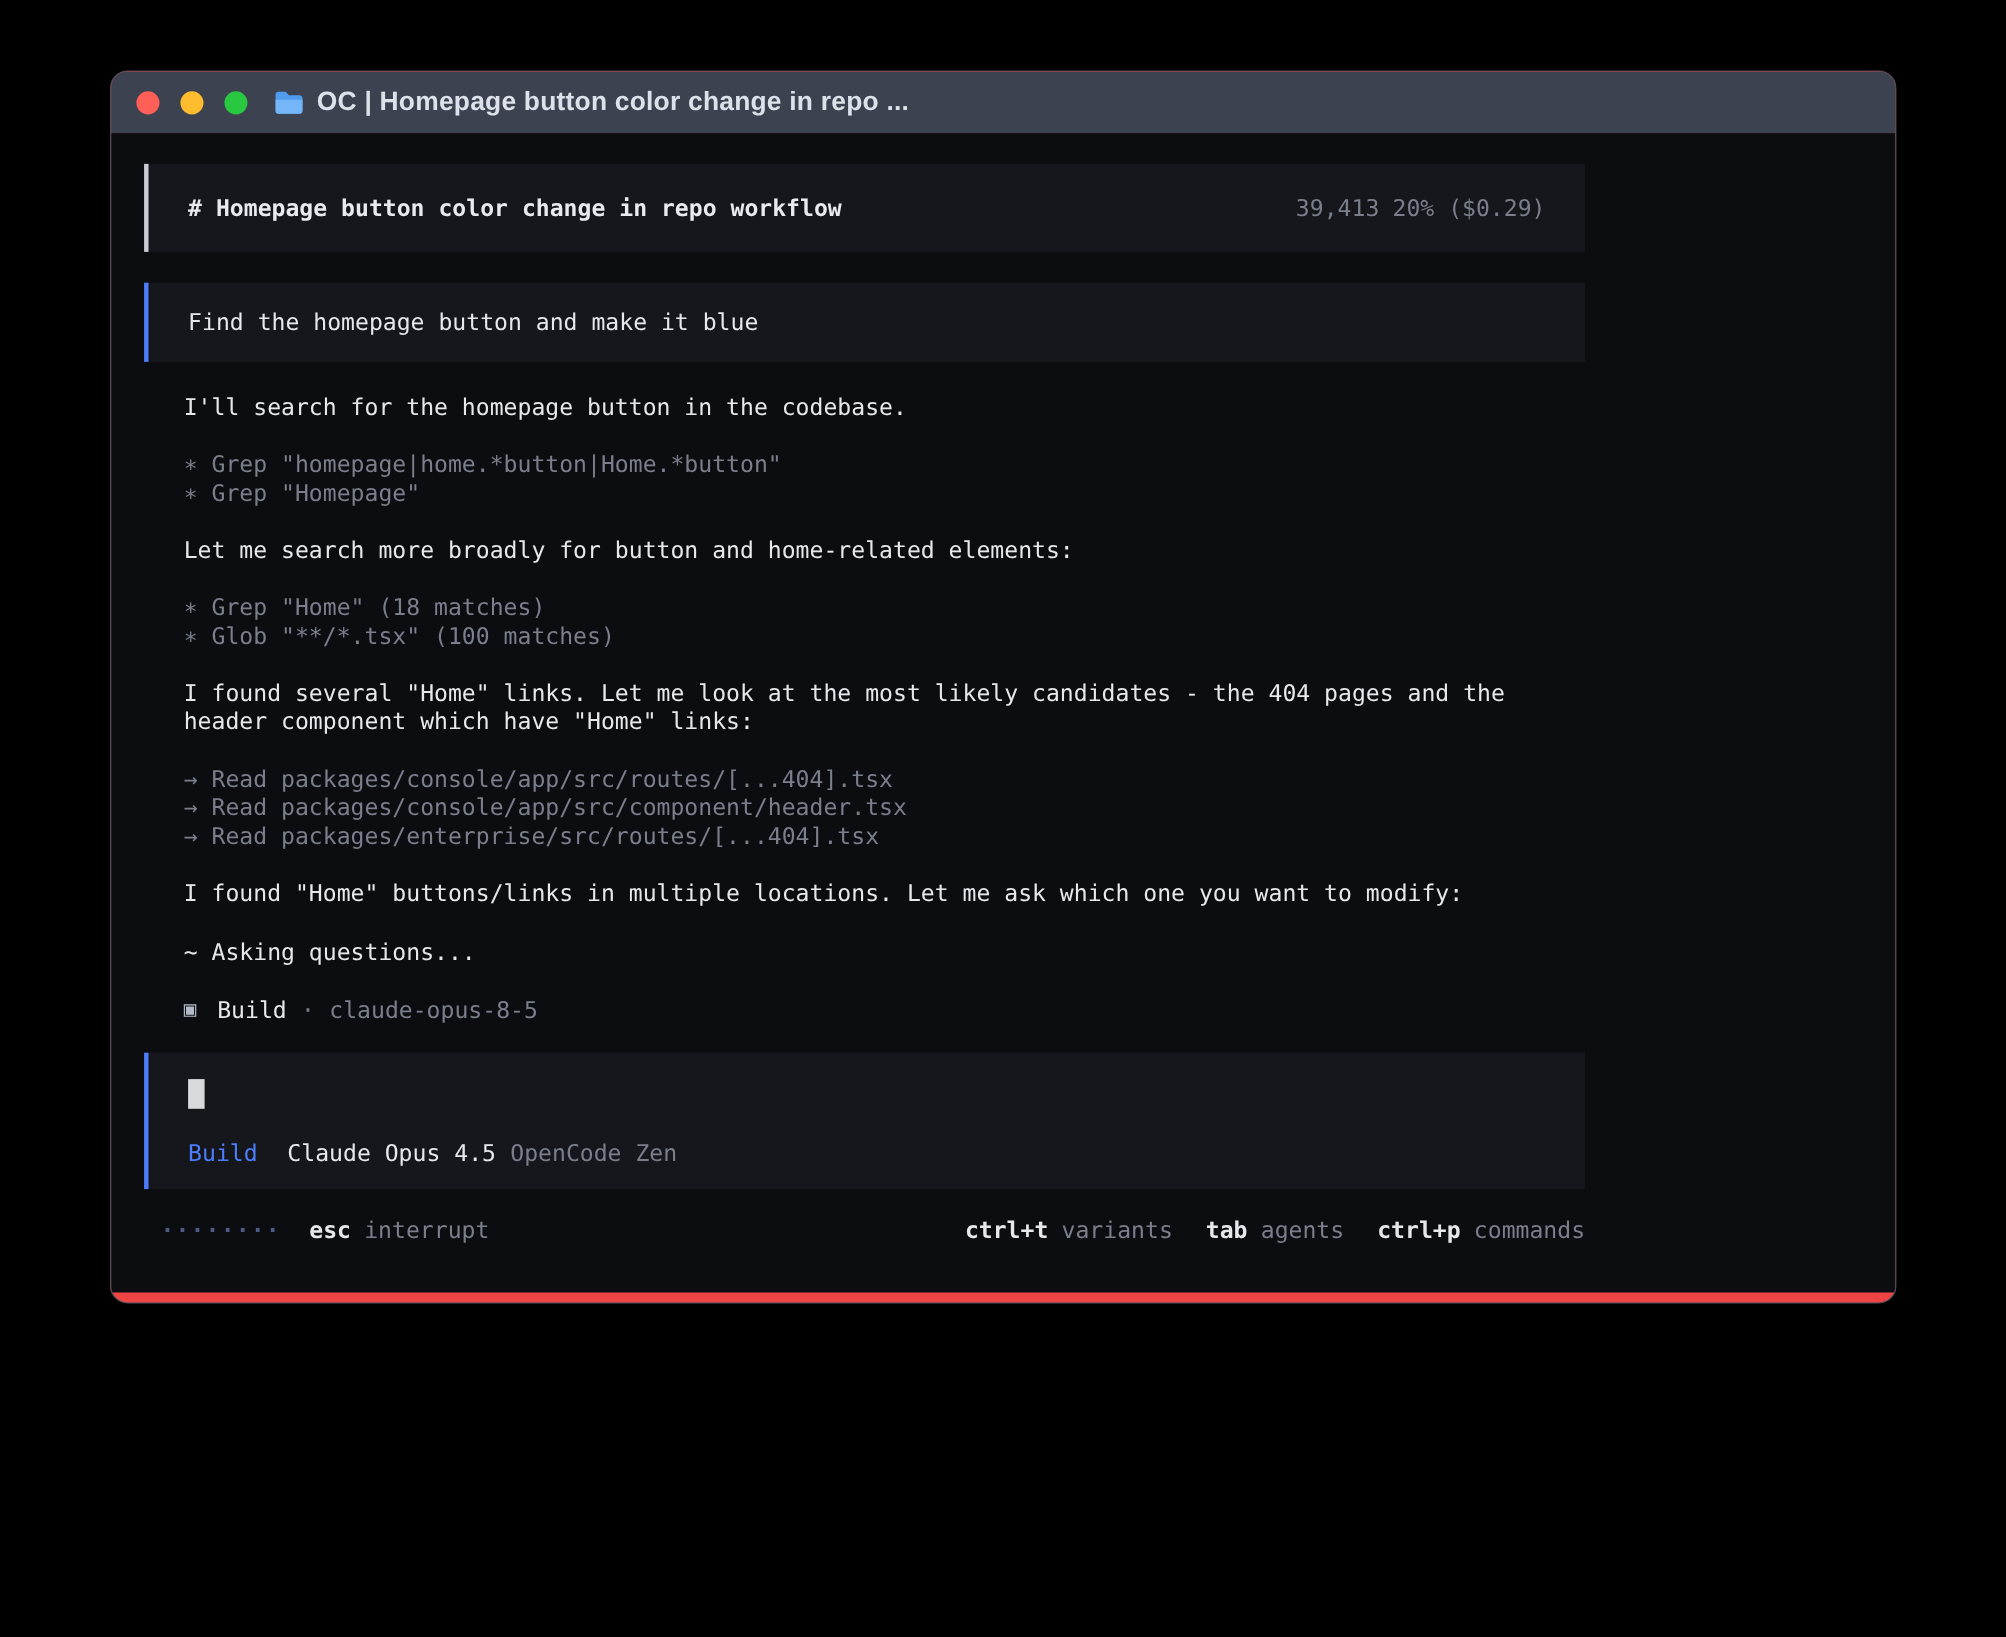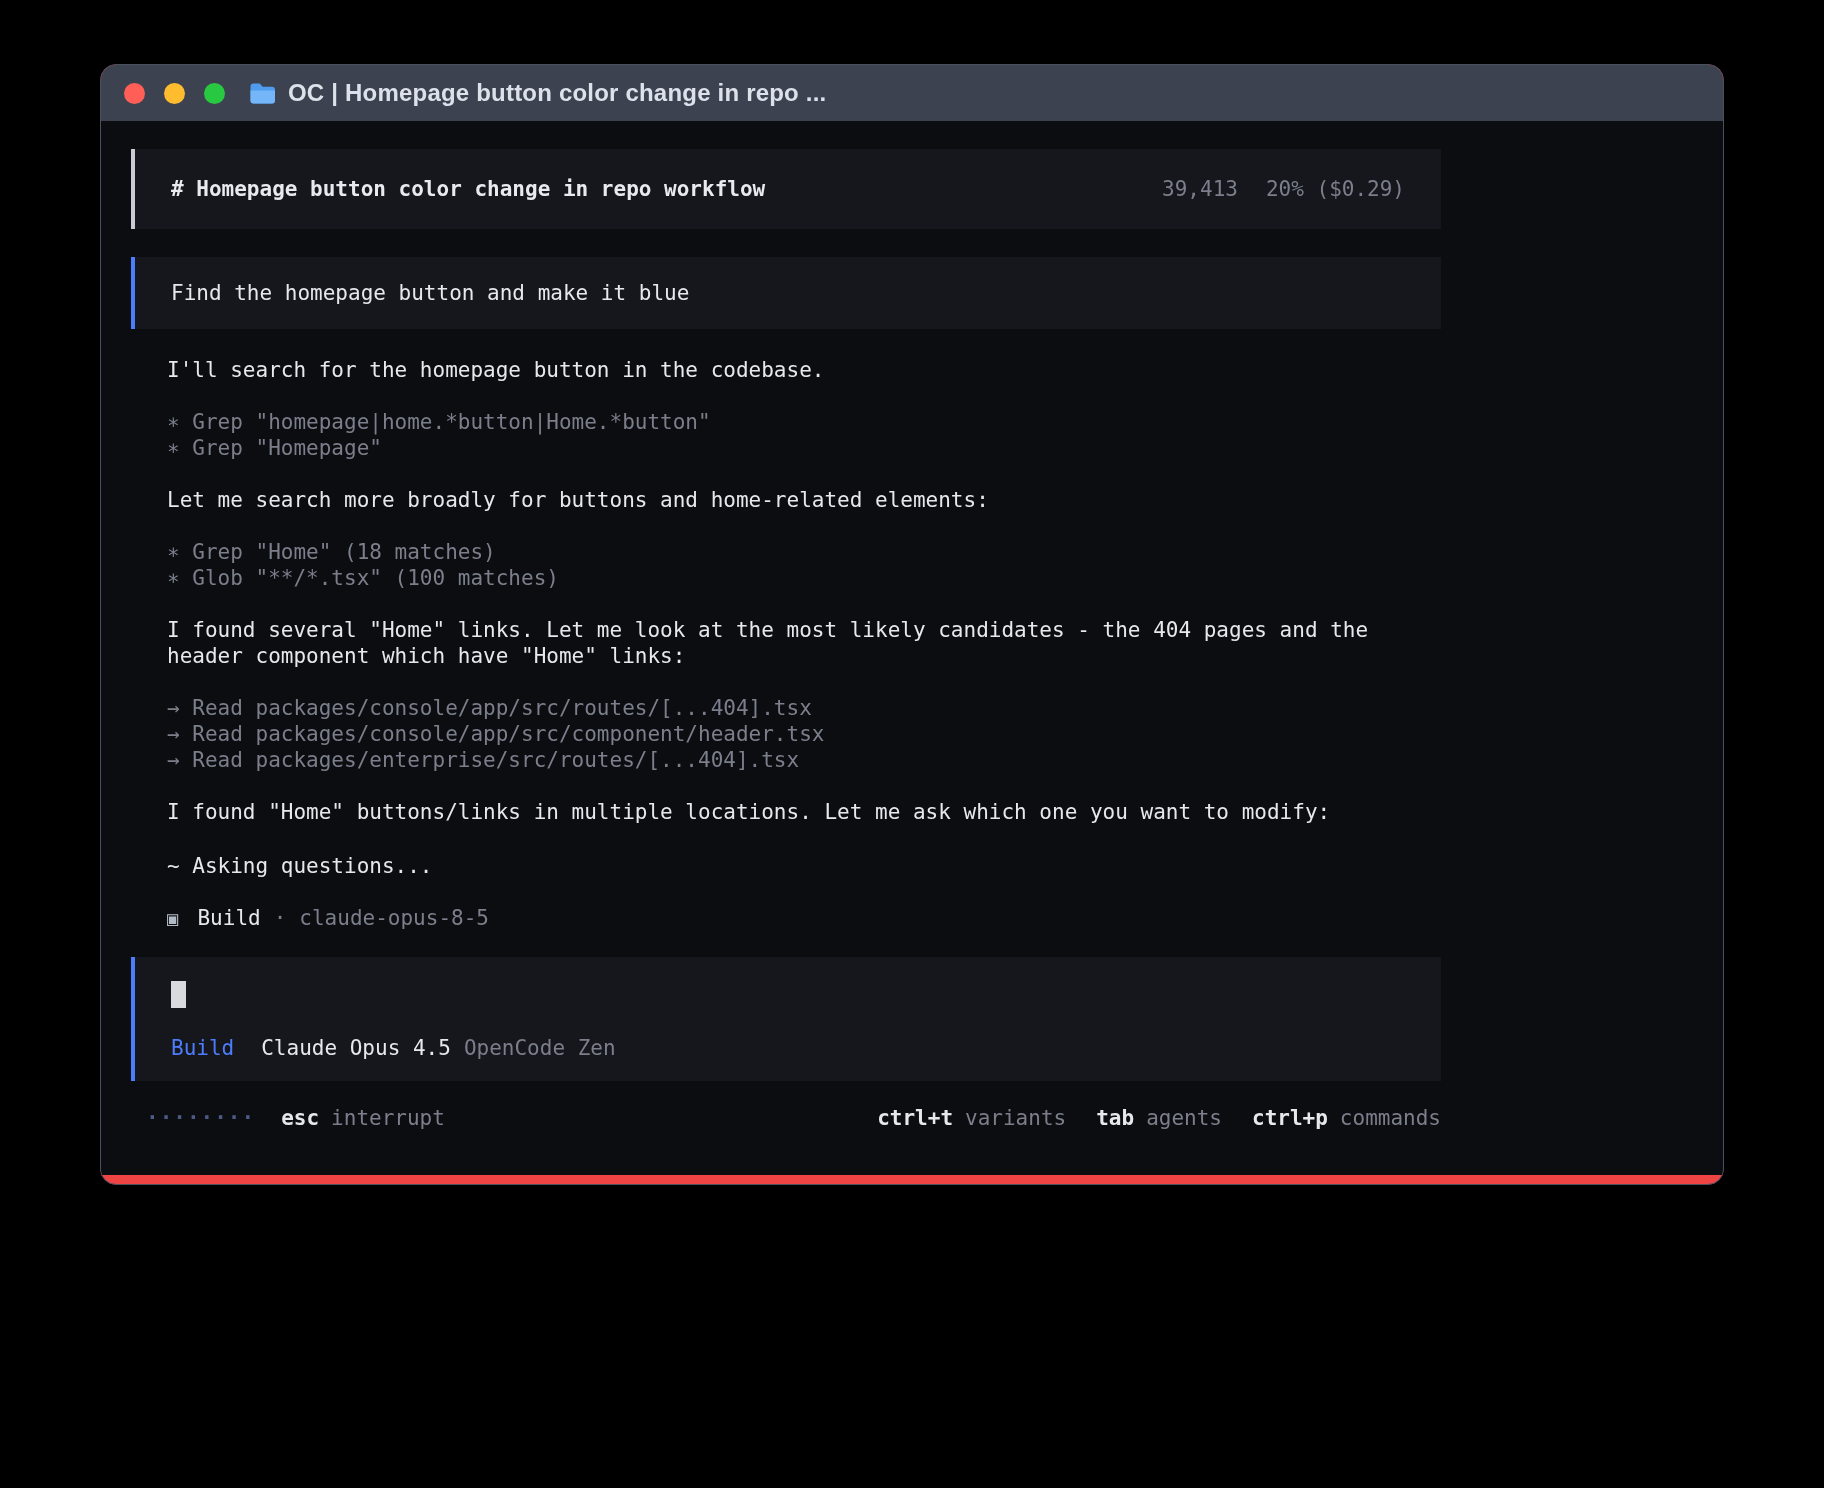--- a/index.html
+++ b/index.html
@@ -42,21 +42,21 @@
   .content { width:1310px; font-size:21px; line-height:26px; color:#e6e8ee; }
 
   .block { background:#16171c; border-left:4px solid #4c7dfc; }
 
   .session-header {
     border-left-color:#c9ccd5;
     padding:27px 36px;
     display:flex; justify-content:space-between; align-items:flex-start;
   }
   .session-title { font-weight:bold; color:#e8eaef; white-space:nowrap; }
-  .session-stats { display:flex; gap:28px; color:#7a7f8b; white-space:nowrap; }
+  .session-stats { display:flex; gap:12px; color:#7a7f8b; white-space:nowrap; }
 
   .user-block {
     margin-top:28px;
     padding:23px 36px;
     color:#e6e8ee;
   }
 
   .messages { padding:0 36px; margin-top:28px; }
   .group { margin-bottom:26px; }
   .msg-text { color:#e6e8ee; }
@@ -133,21 +133,21 @@
 
       <div class="messages">
 
         <div class="group msg-text">I'll search for the homepage button in the codebase.</div>
 
         <div class="group">
           <div class="tool-line">∗ Grep "homepage|home.*button|Home.*button"</div>
           <div class="tool-line">∗ Grep "Homepage"</div>
         </div>
 
-        <div class="group msg-text">Let me search more broadly for buttons and home-related elements:</div>
+        <div class="group msg-text">Let me search more broadly for button and home-related elements:</div>
 
         <div class="group">
           <div class="tool-line">∗ Grep "Home" (18 matches)</div>
           <div class="tool-line">∗ Glob "**/*.tsx" (100 matches)</div>
         </div>
 
         <div class="group msg-text">I found several "Home" links. Let me look at the most likely candidates - the 404 pages and the header component which have "Home" links:</div>
 
         <div class="group">
           <div class="tool-line">→ Read packages/console/app/src/routes/[...404].tsx</div>

